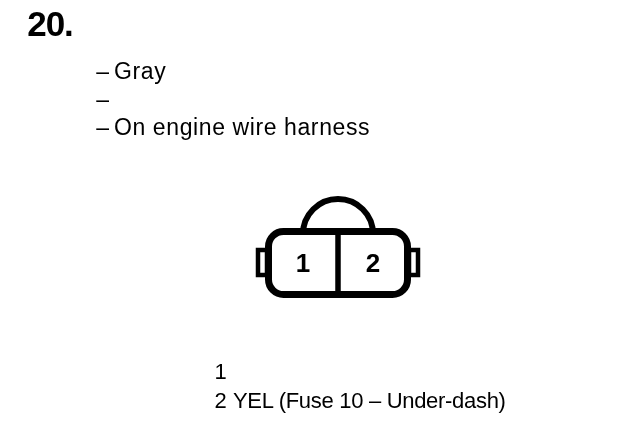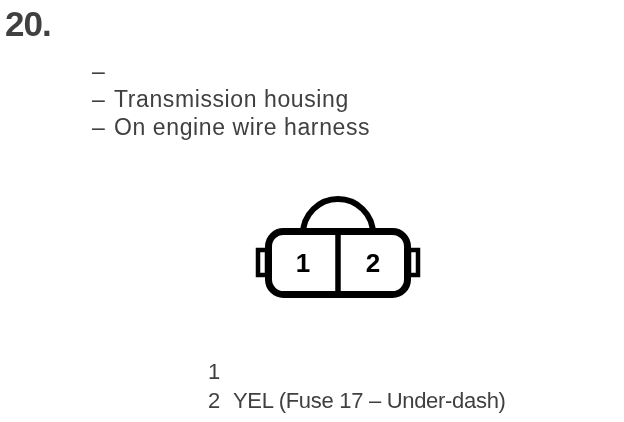--- a/index.html
+++ b/index.html
@@ -5,23 +5,24 @@
   html, body {
     margin: 0;
     padding: 0;
     background: #ffffff;
   }
   .page {
     position: relative;
     width: 624px;
     height: 422px;
     background: #ffffff;
-    color: #404040;
+    color: #000000;
     font-family: "Liberation Sans", sans-serif;
     overflow: hidden;
+    text-align: center;
   }
   .header {
     position: absolute;
     left: 5px;
     top: 6px;
     width: 614px;
     display: flex;
     align-items: baseline;
     font-weight: bold;
     font-size: 35px;
@@ -92,24 +93,24 @@
 
 <div class="page">
 
   <div class="header">
     <span class="num">20.</span>
   </div>
 
   <div class="notes">
     <div class="note">
       <span class="dash">–</span>
+      <span class="txt">Gray</span>
     </div>
     <div class="note">
       <span class="dash">–</span>
-      <span class="txt">Transmission housing</span>
     </div>
     <div class="note">
       <span class="dash">–</span>
       <span class="txt">On engine wire harness</span>
     </div>
   </div>
 
   <div class="connector-wrap">
     <svg width="190" height="122" viewBox="0 0 190 122">
 
@@ -126,17 +127,17 @@
       <text x="128" y="82">2</text>
     </svg>
   </div>
 
   <div class="legend">
     <div class="legend-row">
       <span class="pin-num">1</span>
     </div>
     <div class="legend-row">
       <span class="pin-num">2</span>
-      <span class="pin-label">YEL (Fuse 17 – Under-dash)</span>
+      <span class="pin-label">YEL (Fuse 10 – Under-dash)</span>
     </div>
   </div>
 
 </div>
 
 </body></html>

